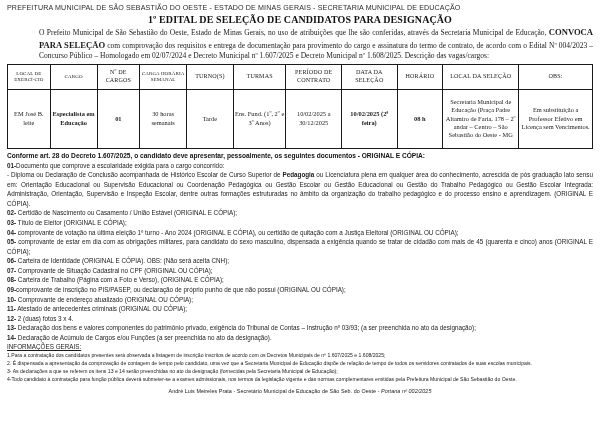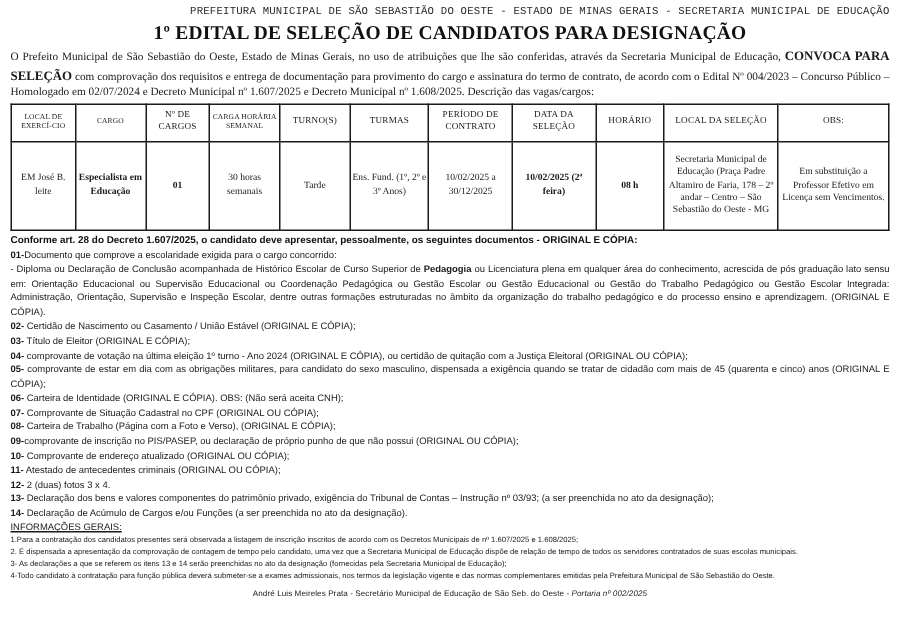--- a/index.html
+++ b/index.html
@@ -19,32 +19,32 @@
   .page {
     width: 600px;
     height: 425px;
     box-sizing: border-box;
     padding: 4px 7px 2px 7px;
     position: relative;
   }
 
   
   .hdr-line1 {
-    text-align: right;
-    font-family: Liberation Mono, monospace;
+    text-align: left;
+    font-family: Liberation Sans, sans-serif;
     font-size: 7.1px;
     letter-spacing: 0.02em;
     color: #2a2a2a;
     line-height: 1.25;
   }
   .hdr-line2 {
     text-align: center;
     font-family: "Liberation Serif", serif;
     font-weight: bold;
-    font-size: 13px;
+    font-size: 10px;
     margin-top: 1px;
     letter-spacing: 0.01em;
     color: #111;
   }
   .subject {
     font-family: "Liberation Serif", serif;
     font-weight: bold;
     font-size: 9.1px;
     text-decoration: underline;
     margin-top: 3px;
@@ -52,20 +52,21 @@
   }
 
   
   .intro {
     font-family: "Liberation Serif", serif;
     font-size: 7.5px;
     text-align: justify;
     line-height: 1.42;
     margin-top: 1px;
     color: #1a1a1a;
+    margin-left: 32px;
   }
   .intro .big { font-size: 8.6px; font-weight: bold; }
 
   
   table.vagas {
     width: 100%;
     border-collapse: collapse;
     margin-top: 2px;
     table-layout: fixed;
   }

